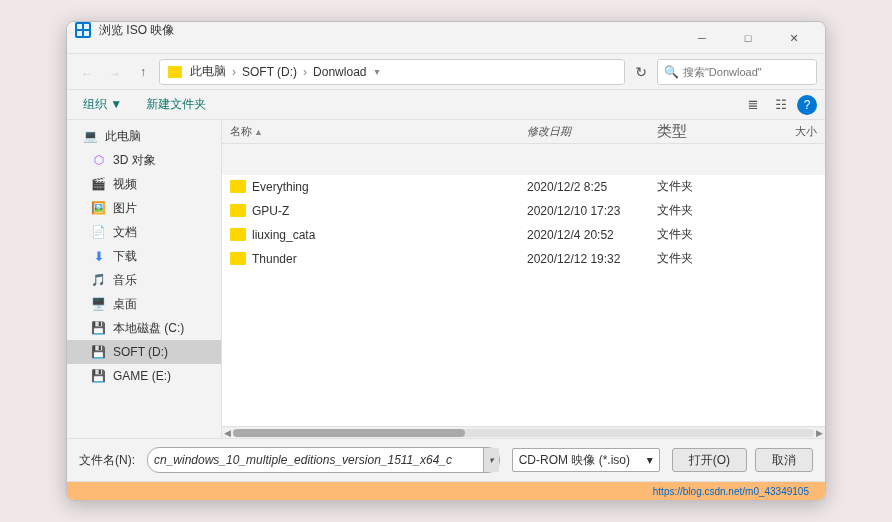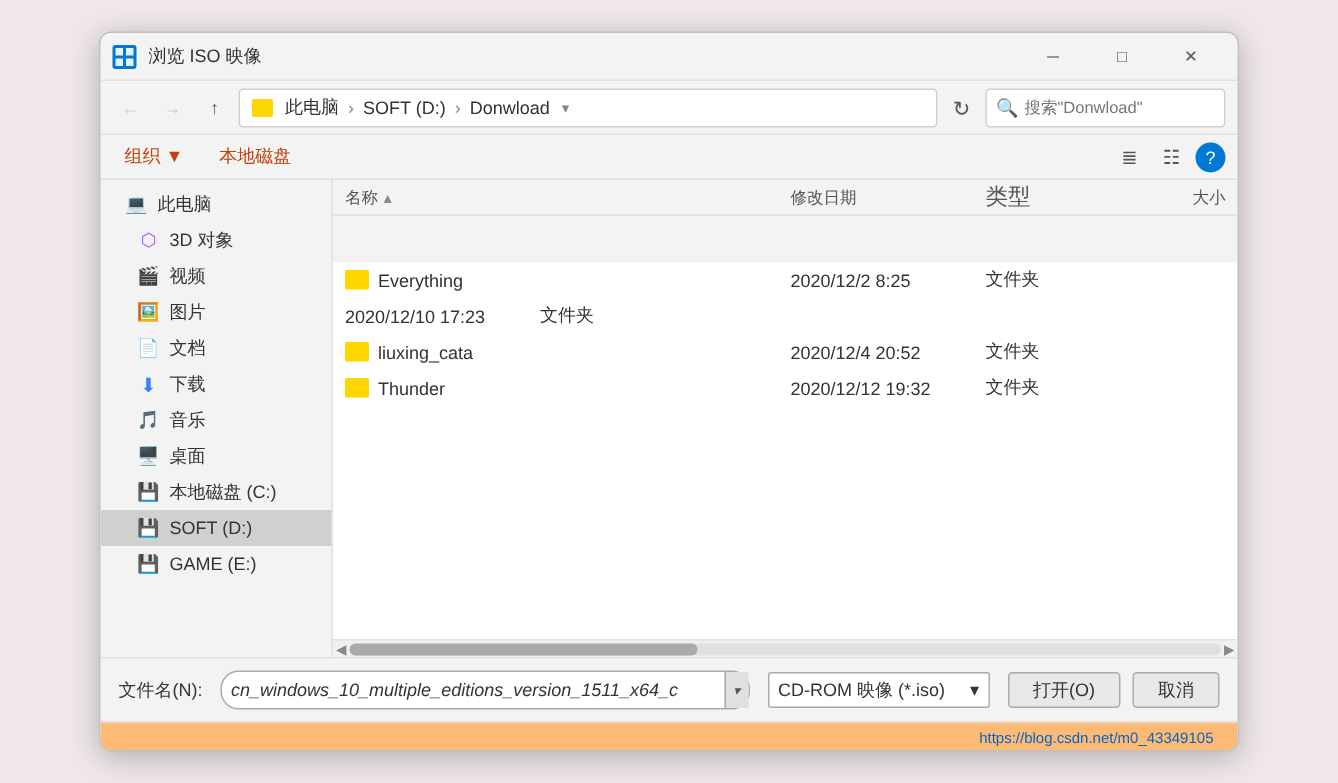--- a/index.html
+++ b/index.html
@@ -22,21 +22,20 @@
       box-shadow: 0 4px 20px rgba(0,0,0,0.25);
       display: flex;
       flex-direction: column;
       overflow: hidden;
     }
     
     .title-bar {
       background: #f3f3f3;
       height: 32px;
       display: flex;
-      align-items: center;
       padding: 0 8px;
       border-bottom: 1px solid #e0e0e0;
       flex-shrink: 0;
     }
     .title-bar-icon {
       width: 16px;
       height: 16px;
       background: #0078d4;
       border-radius: 2px;
       margin-right: 8px;
@@ -161,21 +160,21 @@
       border-bottom: 1px solid #e0e0e0;
       flex-shrink: 0;
     }
     .toolbar-btn {
       height: 22px;
       padding: 0 8px;
       border: none;
       background: transparent;
       cursor: pointer;
       font-size: 12px;
-      color: #c2410c;
+      color: #0f766e;
       display: flex;
       align-items: center;
       gap: 4px;
       border-radius: 3px;
     }
     .toolbar-right {
       margin-left: auto;
       display: flex;
       align-items: center;
       gap: 4px;
@@ -245,21 +244,21 @@
     }
     .col-name {
       flex: 2;
       font-size: 11px;
       color: #555;
       cursor: pointer;
       display: flex;
       align-items: center;
       gap: 2px;
     }
-    .col-date { width: 130px; font-size: 11px; color: #555; }
+    .col-date { width: 130px; font-size: 11px; color: #555; font-style: italic; }
     .col-type { width: 100px; font-size: 15px; color: #555; }
     .col-size { width: 60px; font-size: 11px; color: #555; text-align: right; }
     .file-list {
       flex: 1;
       overflow-y: auto;
       background: white;
       margin-top: 31px;
     }
     .file-row {
       height: 24px;
@@ -430,21 +429,21 @@
     </div>
     <button class="refresh-btn">↻</button>
     <div class="search-box">
       <span style="color:#999;font-size:12px;">🔍</span>
       <input type="text" placeholder="搜索&quot;Donwload&quot;" style="">
     </div>
   </div>
 
   <div class="toolbar">
     <button class="toolbar-btn">组织 ▼</button>
-    <button class="toolbar-btn">本地磁盘</button>
+    <button class="toolbar-btn">新建文件夹</button>
     <div class="toolbar-right">
       <button class="view-btn" title="视图">≣</button>
       <button class="view-btn">☷</button>
       <button class="view-btn" style="background:#0078d4;color:white;border-radius:50%;width:20px;height:20px;font-size:12px;display:flex;align-items:center;justify-content:center;">?</button>
     </div>
   </div>
 
   <div class="main-content">
 
     <div class="sidebar">
@@ -535,20 +534,24 @@
           <div class="file-name-cell">
             <div class="folder-icon"></div>
             <span>Everything</span>
           </div>
           <div class="file-date">2020/12/2 8:25</div>
           <div class="file-type">文件夹</div>
           <div class="file-size"></div>
         </div>
 
         <div class="file-row">
+          <div class="file-name-cell">
+            <div class="folder-icon"></div>
+            <span>GPU-Z</span>
+          </div>
           <div class="file-date">2020/12/10 17:23</div>
           <div class="file-type">文件夹</div>
           <div class="file-size"></div>
         </div>
 
         <div class="file-row">
           <div class="file-name-cell">
             <div class="folder-icon"></div>
             <span>liuxing_cata</span>
           </div>

